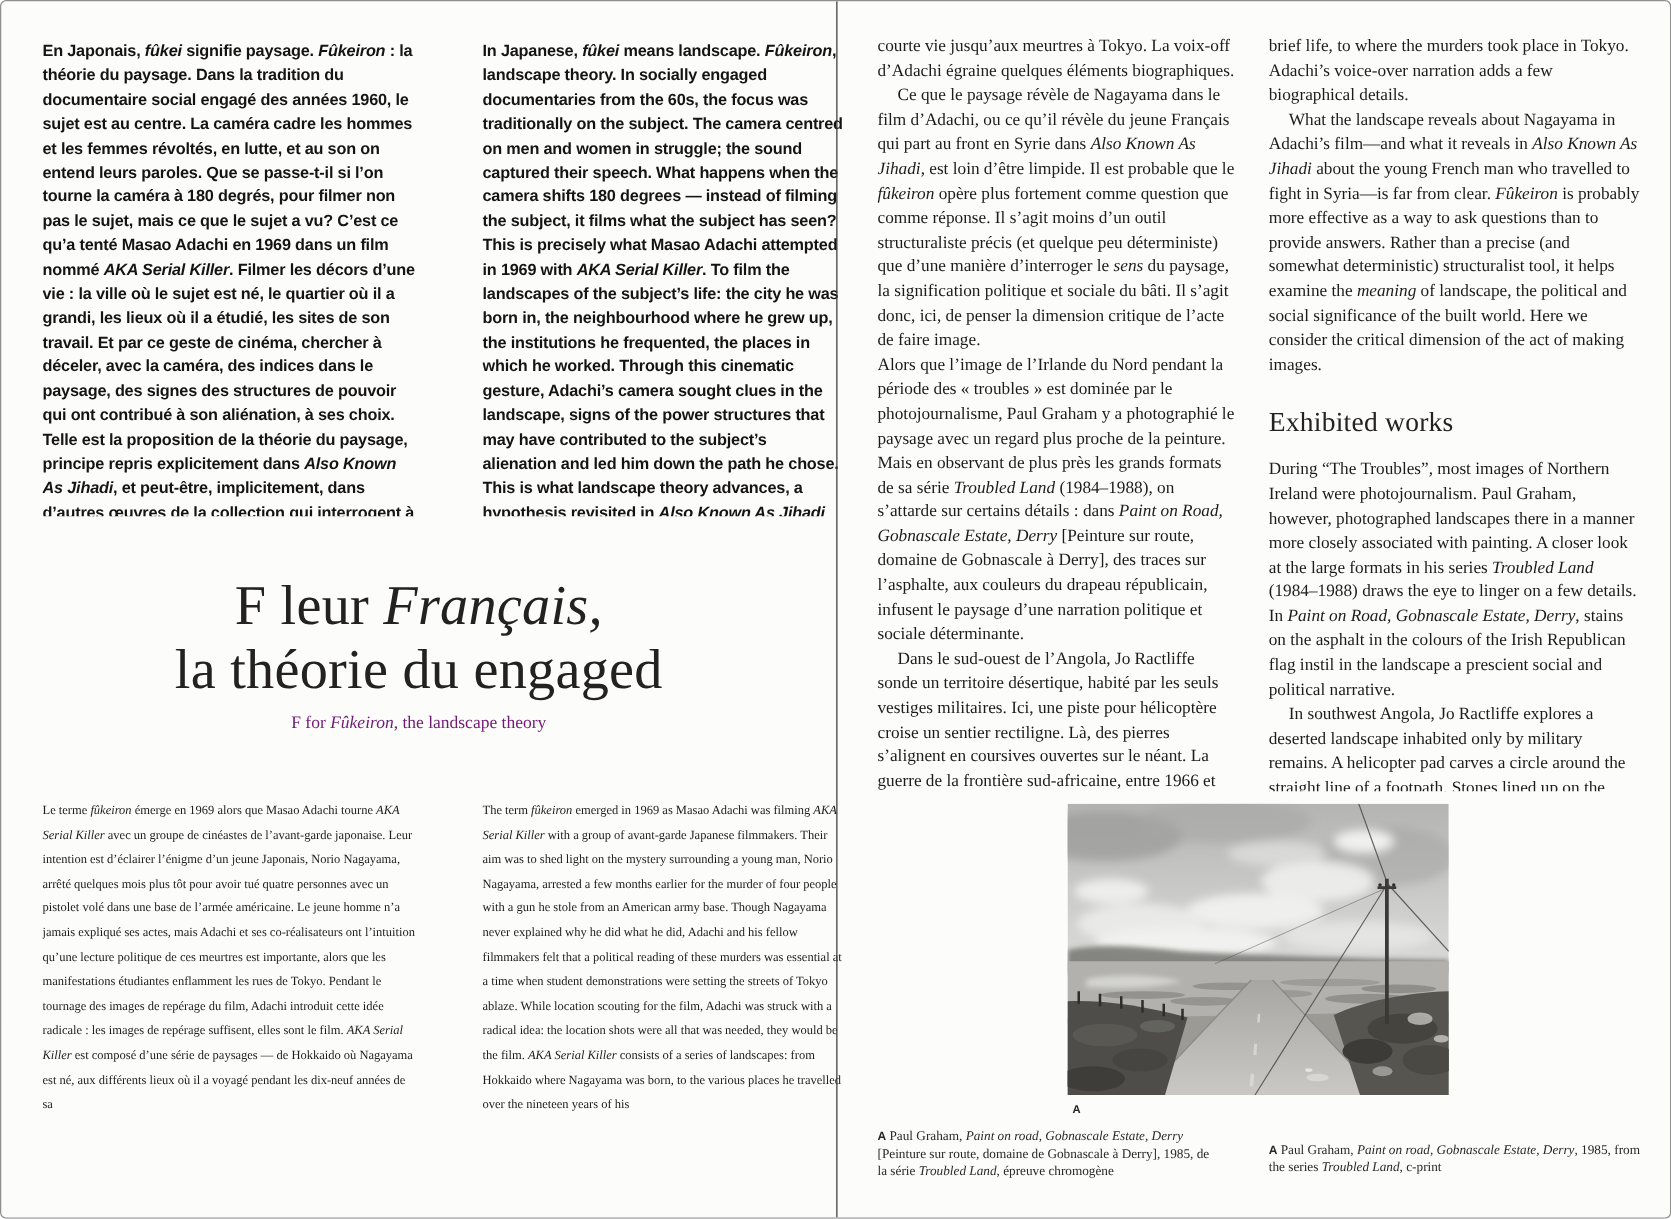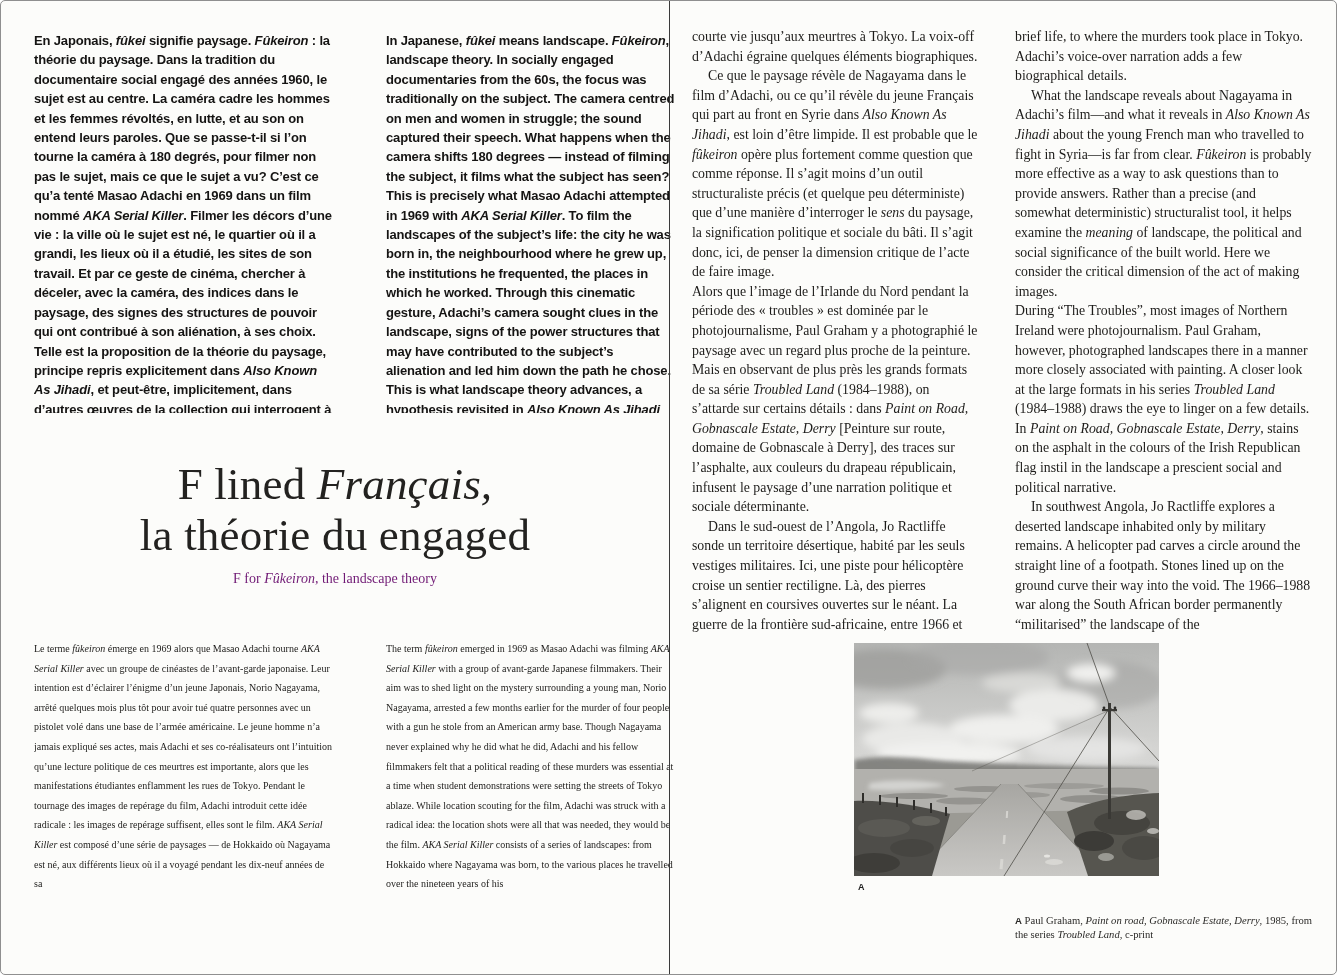--- a/index.html
+++ b/index.html
@@ -27,21 +27,21 @@
     position:absolute;top:638px;margin:0;
     font-size:10px;line-height:19.6px;height:326px;overflow:hidden;
   }
   .title-block{position:absolute;left:0;top:458px;width:668px;text-align:center;}
   .title{margin:0;font-weight:400;font-size:45px;line-height:51px;letter-spacing:0.2px;color:#232220;}
   .tline{display:block;}
   .subtitle{margin:9px 0 0;font-size:14px;line-height:17px;color:#701a75;}
 
   
   .rcol{position:absolute;top:26px;max-height:606px;overflow:hidden;}
-  .rcol-fr{left:22px;width:288px;}
+  .rcol-fr{left:32px;width:288px;}
   .rcol-en{left:345px;width:299px;}
   .rcol p{margin:0;font-size:13.8px;line-height:19.6px;}
   .ind{text-indent:16px;}
   .works-heading{font-weight:400;font-size:22px;line-height:26px;margin:24px 0 14px;letter-spacing:0.2px;color:#232220;}
 
   .photo-figure{position:absolute;left:184px;top:642px;width:305px;margin:0;}
   .photo-figure svg{display:block;}
   .fig-label{
     font-family:"Liberation Sans", sans-serif;font-weight:bold;
     font-size:9px;color:#222;margin:6px 0 0 4px;
@@ -58,21 +58,21 @@
 <body>
 
 <div class="spread">
 
   <section class="page page-left">
     <p class="intro col-a"><span>En Japonais, </span><span class="it">fûkei</span><span> signifie paysage. </span><span class="it">Fûkeiron</span><span> : la théorie du paysage. Dans la tradition du documentaire social engagé des années 1960, le sujet est au centre. La caméra cadre les hommes et les femmes révoltés, en lutte, et au son on entend leurs paroles. Que se passe-t-il si l’on tourne la caméra à 180 degrés, pour filmer non pas le sujet, mais ce que le sujet a vu? C’est ce qu’a tenté Masao Adachi en 1969 dans un film nommé </span><span class="it">AKA Serial Killer</span><span>. Filmer les décors d’une vie : la ville où le sujet est né, le quartier où il a grandi, les lieux où il a étudié, les sites de son travail. Et par ce geste de cinéma, chercher à déceler, avec la caméra, des indices dans le paysage, des signes des structures de pouvoir qui ont contribué à son aliénation, à ses choix. Telle est la proposition de la théorie du paysage, principe repris explicitement dans </span><span class="it">Also Known As Jihadi</span><span>, et peut-être, implicitement, dans d’autres œuvres de la collection qui interrogent à leur manière les traces de l’homme dans le paysage.</span></p>
     <p class="intro col-b"><span>In Japanese, </span><span class="it">fûkei</span><span> means landscape. </span><span class="it">Fûkeiron</span><span>, landscape theory. In socially engaged documentaries from the 60s, the focus was traditionally on the subject. The camera centred on men and women in struggle; the sound captured their speech. What happens when the camera shifts 180 degrees — instead of filming the subject, it films what the subject has seen? This is precisely what Masao Adachi attempted in 1969 with </span><span class="it">AKA Serial Killer</span><span>. To film the landscapes of the subject’s life: the city he was born in, the neighbourhood where he grew up, the institutions he frequented, the places in which he worked. Through this cinematic gesture, Adachi’s camera sought clues in the landscape, signs of the power structures that may have contributed to the subject’s alienation and led him down the path he chose. This is what landscape theory advances, a hypothesis revisited in </span><span class="it">Also Known As Jihadi</span></p>
 
     <header class="title-block">
       <h1 class="title">
-        <span class="tline"><span>F lined </span><span class="it">Français,</span></span>
+        <span class="tline"><span>F leur </span><span class="it">Français,</span></span>
         <span class="tline">la théorie du engaged</span>
       </h1>
       <p class="subtitle"><span>F for </span><span class="it">Fûkeiron</span><span>, the landscape theory</span></p>
     </header>
 
     <p class="body-col col-a"><span>Le terme </span><span class="it">fûkeiron</span><span> émerge en 1969 alors que Masao Adachi tourne </span><span class="it">AKA Serial Killer</span><span> avec un groupe de cinéastes de l’avant-garde japonaise. Leur intention est d’éclairer l’énigme d’un jeune Japonais, Norio Nagayama, arrêté quelques mois plus tôt pour avoir tué quatre personnes avec un pistolet volé dans une base de l’armée américaine. Le jeune homme n’a jamais expliqué ses actes, mais Adachi et ses co-réalisateurs ont l’intuition qu’une lecture politique de ces meurtres est importante, alors que les manifestations étudiantes enflamment les rues de Tokyo. Pendant le tournage des images de repérage du film, Adachi introduit cette idée radicale : les images de repérage suffisent, elles sont le film. </span><span class="it">AKA Serial Killer</span><span> est composé d’une série de paysages — de Hokkaido où Nagayama est né, aux différents lieux où il a voyagé pendant les dix-neuf années de sa</span></p>
     <p class="body-col col-b"><span>The term </span><span class="it">fûkeiron</span><span> emerged in 1969 as Masao Adachi was filming </span><span class="it">AKA Serial Killer</span><span> with a group of avant-garde Japanese filmmakers. Their aim was to shed light on the mystery surrounding a young man, Norio Nagayama, arrested a few months earlier for the murder of four people with a gun he stole from an American army base. Though Nagayama never explained why he did what he did, Adachi and his fellow filmmakers felt that a political reading of these murders was essential at a time when student demonstrations were setting the streets of Tokyo ablaze. While location scouting for the film, Adachi was struck with a radical idea: the location shots were all that was needed, they would be the film. </span><span class="it">AKA Serial Killer</span><span> consists of a series of landscapes: from Hokkaido where Nagayama was born, to the various places he travelled over the nineteen years of his</span></p>
   </section>
 
   <div class="gutter"></div>
@@ -81,20 +81,21 @@
     <div class="rcol rcol-fr">
       <p><span>courte vie jusqu’aux meurtres à Tokyo. La voix-off d’Adachi égraine quelques éléments biographiques.</span></p>
       <p class="ind"><span>Ce que le paysage révèle de Nagayama dans le film d’Adachi, ou ce qu’il révèle du jeune Français qui part au front en Syrie dans </span><span class="it">Also Known As Jihadi</span><span>, est loin d’être limpide. Il est probable que le </span><span class="it">fûkeiron</span><span> opère plus fortement comme question que comme réponse. Il s’agit moins d’un outil structuraliste précis (et quelque peu déterministe) que d’une manière d’interroger le </span><span class="it">sens</span><span> du paysage, la signification politique et sociale du bâti. Il s’agit donc, ici, de penser la dimension critique de l’acte de faire image.</span></p>
       <p><span>Alors que l’image de l’Irlande du Nord pendant la période des « troubles » est dominée par le photojournalisme, Paul Graham y a photographié le paysage avec un regard plus proche de la peinture. Mais en observant de plus près les grands formats de sa série </span><span class="it">Troubled Land</span><span> (1984–1988), on s’attarde sur certains détails : dans </span><span class="it">Paint on Road, Gobnascale Estate, Derry</span><span> [Peinture sur route, domaine de Gobnascale à Derry], des traces sur l’asphalte, aux couleurs du drapeau républicain, infusent le paysage d’une narration politique et sociale déterminante.</span></p>
       <p class="ind"><span>Dans le sud-ouest de l’Angola, Jo Ractliffe sonde un territoire désertique, habité par les seuls vestiges militaires. Ici, une piste pour hélicoptère croise un sentier rectiligne. Là, des pierres s’alignent en coursives ouvertes sur le néant. La guerre de la frontière sud-africaine, entre 1966 et 1988,</span></p>
     </div>
 
     <div class="rcol rcol-en">
       <p><span>brief life, to where the murders took place in Tokyo. Adachi’s voice-over narration adds a few biographical details.</span></p>
       <p class="ind"><span>What the landscape reveals about Nagayama in Adachi’s film—and what it reveals in </span><span class="it">Also Known As Jihadi</span><span> about the young French man who travelled to fight in Syria—is far from clear. </span><span class="it">Fûkeiron</span><span> is probably more effective as a way to ask questions than to provide answers. Rather than a precise (and somewhat deterministic) structuralist tool, it helps examine the </span><span class="it">meaning</span><span> of landscape, the political and social significance of the built world. Here we consider the critical dimension of the act of making images.</span></p>
+      <h2 class="works-heading">Exhibited works</h2>
       <p><span>During “The Troubles”, most images of Northern Ireland were photojournalism. Paul Graham, however, photographed landscapes there in a manner more closely associated with painting. A closer look at the large formats in his series </span><span class="it">Troubled Land</span><span> (1984–1988) draws the eye to linger on a few details. In </span><span class="it">Paint on Road, Gobnascale Estate, Derry</span><span>, stains on the asphalt in the colours of the Irish Republican flag instil in the landscape a prescient social and political narrative.</span></p>
       <p class="ind"><span>In southwest Angola, Jo Ractliffe explores a deserted landscape inhabited only by military remains. A helicopter pad carves a circle around the straight line of a footpath. Stones lined up on the ground curve their way into the void. The 1966–1988 war along the South African border permanently “militarised” the landscape of the</span></p>
     </div>
 
     <figure class="photo-figure">
       <svg viewBox="0 0 305 233" width="305" height="233" xmlns="http://www.w3.org/2000/svg">
         <defs>
           <linearGradient id="sky" x1="0" y1="0" x2="0" y2="1">
             <stop offset="0" stop-color="#b4b5b3"></stop>
             <stop offset="0.45" stop-color="#d4d4d2"></stop>
@@ -190,15 +191,16 @@
         <g>
           <rect x="254" y="60" width="3" height="116" fill="#3a3935"></rect>
           <rect x="248" y="66" width="15" height="2.2" fill="#3a3935"></rect>
           <circle cx="250" cy="65" r="1.4" fill="#2d2c29"></circle>
           <circle cx="261" cy="65" r="1.4" fill="#2d2c29"></circle>
         </g>
       </svg>
       <figcaption class="fig-label">A</figcaption>
     </figure>
 
+    <p class="caption caption-fr"><span class="bd">A</span><span>  Paul Graham, </span><span class="it">Paint on road, Gobnascale Estate, Derry</span><span> [Peinture sur route, domaine de Gobnascale à Derry], 1985, de la série </span><span class="it">Troubled Land</span><span>, épreuve chromogène</span></p>
     <p class="caption caption-en"><span class="bd">A</span><span>  Paul Graham, </span><span class="it">Paint on road, Gobnascale Estate, Derry</span><span>, 1985, from the series </span><span class="it">Troubled Land</span><span>, c-print</span></p>
   </section>
 </div>
 
 </body></html>

